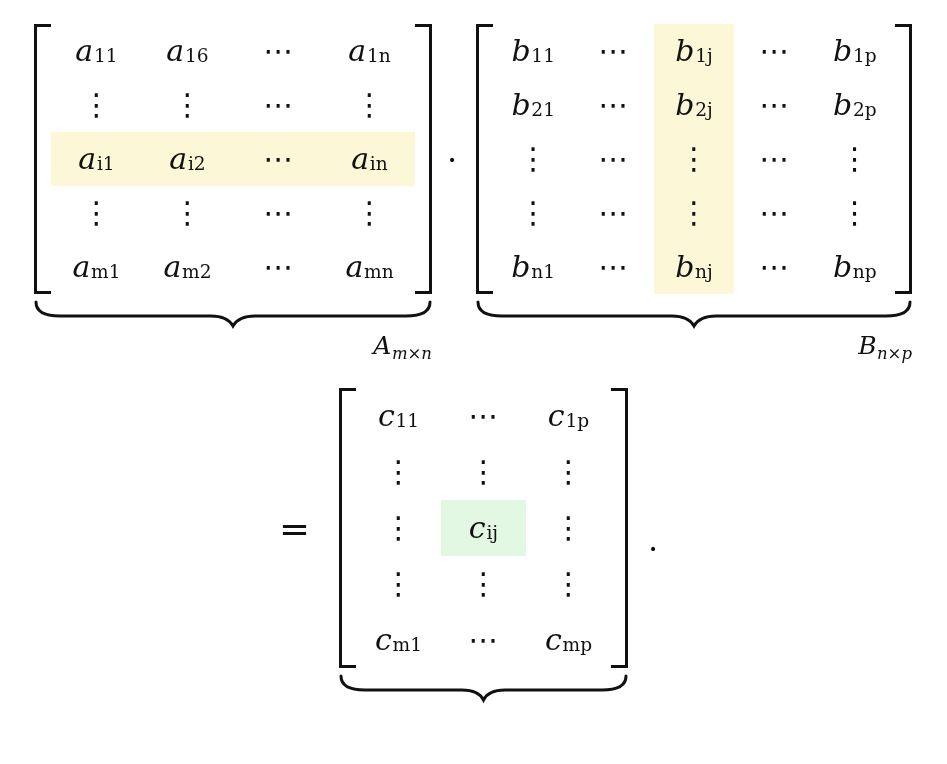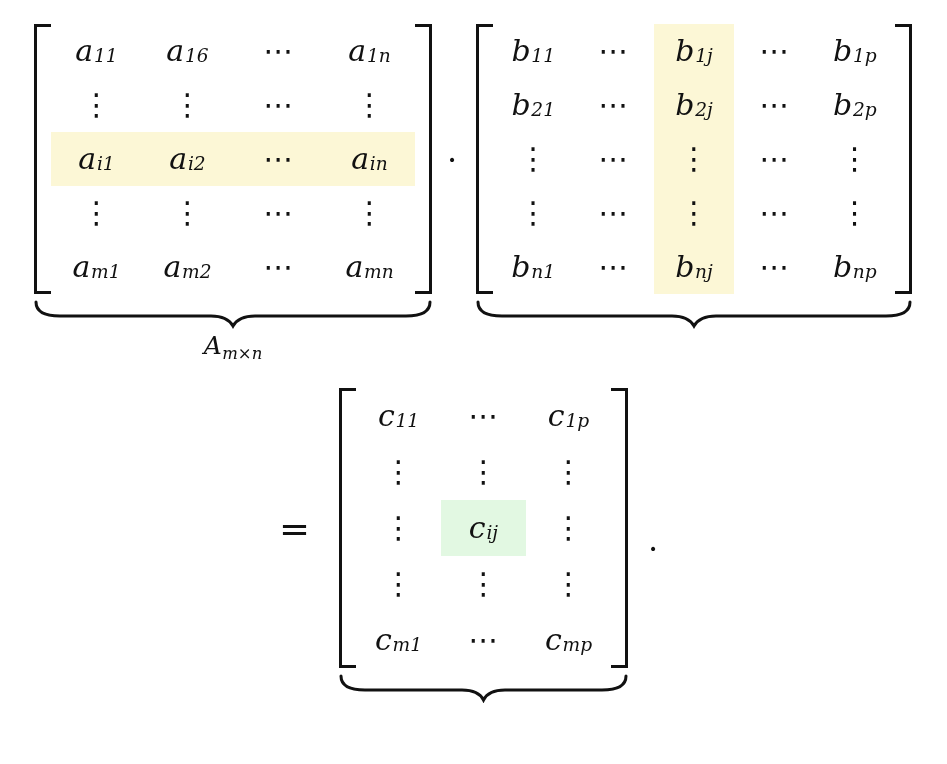--- a/index.html
+++ b/index.html
@@ -17,25 +17,25 @@
   #matrix-a .matrix-grid { width:370px; grid-auto-rows:54px; }
   #matrix-b .matrix-grid { width:408px; grid-auto-rows:54px; }
   #matrix-c .matrix-grid { width:261px; grid-auto-rows:56px; }
   .mcell {
     display:flex; align-items:center; justify-content:center;
     font-size:30px; line-height:1;
   }
   .mbase { font-style:italic; }
   .mcell.dots .mbase { font-style:normal; }
   .msub {
-    font-size:0.62em; font-style:italic; line-height:1;
+    font-size:0.62em; line-height:1;
     position:relative; top:0.28em; margin-left:0.04em;
   }
   .underbrace { margin-top:5px; display:block; }
-  .ub-label { text-align:center; margin-top:2px; font-size:25px; line-height:1.2; }
+  .ub-label { text-align:right; margin-top:2px; font-size:25px; line-height:1.2; }
   .ub-base { font-style:italic; }
   .ub-sub { font-size:0.66em; font-style:italic; position:relative; top:0.28em; margin-left:0.03em; }
   .operator { position:absolute; line-height:1; }
   #op-cdot   { left:438px; top:144px; width:28px; text-align:center; font-size:32px; }
   #op-equals { left:279px; top:511px; font-size:37px; }
   #op-period { left:648px; top:524px; font-size:32px; }
   #matrix-a { left:34px;  top:24px;  width:398px; }
   #matrix-b { left:476px; top:24px;  width:436px; }
   #matrix-c { left:339px; top:388px; width:289px; }
 </style>
@@ -217,20 +217,23 @@
           <span class="mcell">
             <span class="mbase">b</span>
             <span class="msub">np</span>
           </span>
         </div>
       <div class="bracket br"></div>
     </div>
     <svg class="underbrace" width="436" height="30" viewBox="0 0 436 30">
       <path d="M 2 3 C 2 13, 11 17, 26 17 L 196 17 C 207 17, 214 20, 218 27 C 222 20, 229 17, 240 17 L 410 17 C 425 17, 434 13, 434 3" fill="none" stroke="#111" stroke-width="3" stroke-linecap="round"></path>
     </svg>
+    <div class="ub-label">
+      <span class="ub-base">B</span><span class="ub-sub">n×p</span>
+    </div>
   </div>
 
   <div id="op-equals" class="operator">=</div>
 
   <div id="matrix-c" class="matrix-block">
     <div class="matrix-row">
       <div class="bracket bl"></div>
       <div class="matrix-grid" style="grid-template-columns: repeat(3, 1fr);">
           <span class="mcell">
             <span class="mbase">c</span>

